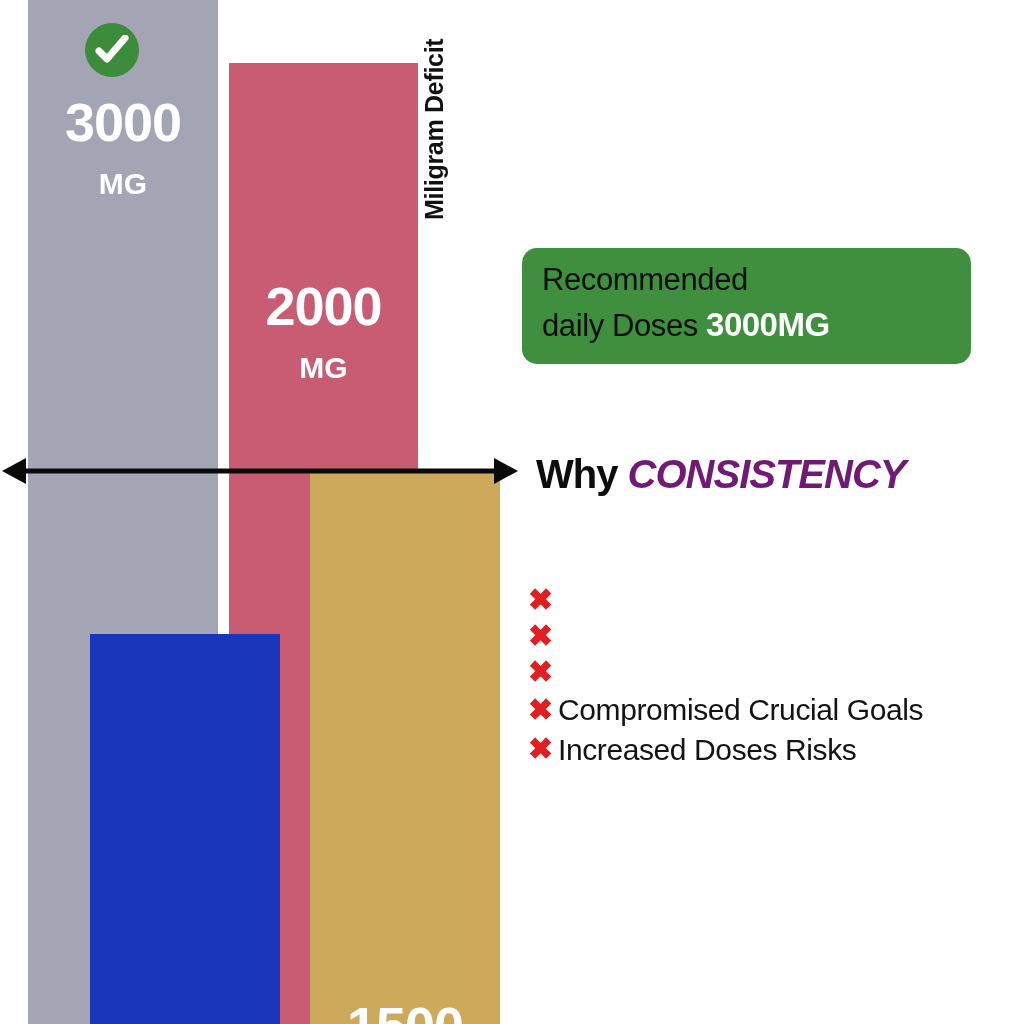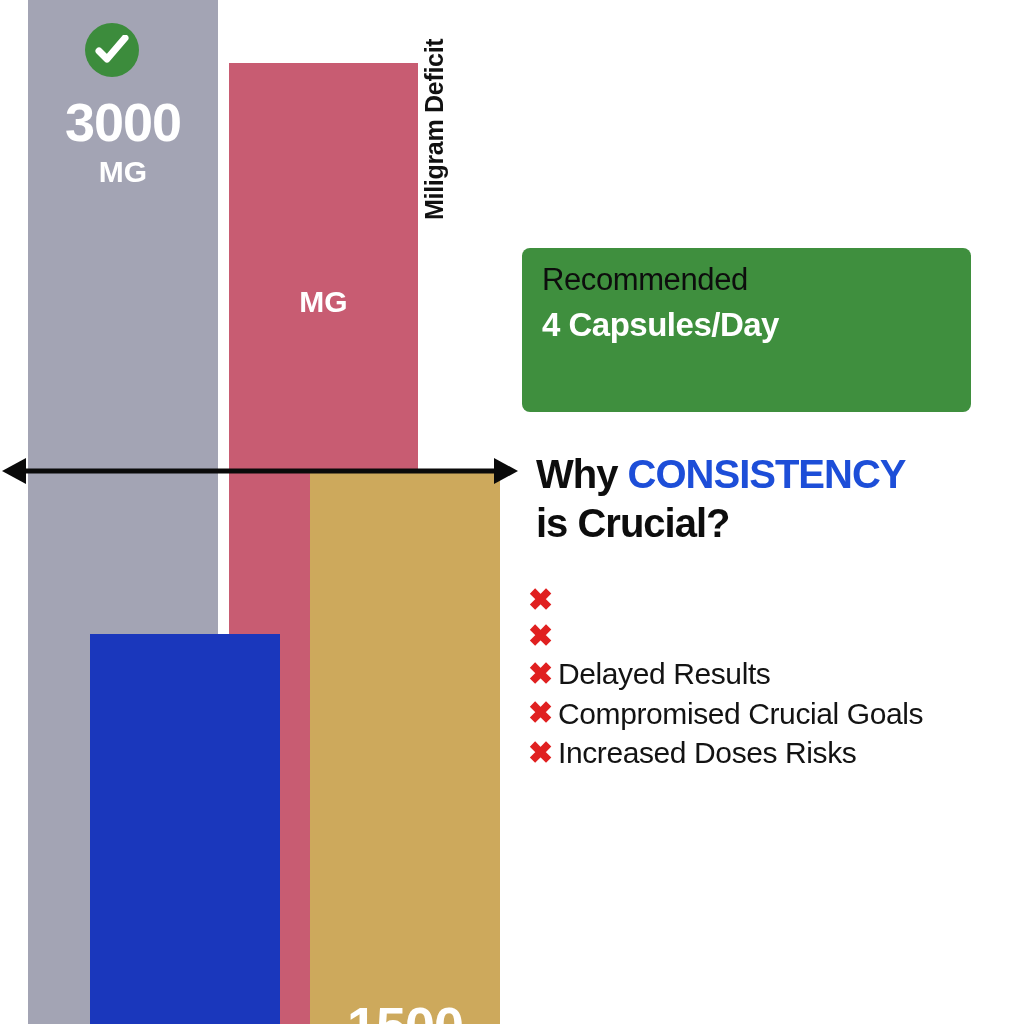--- a/index.html
+++ b/index.html
@@ -34,21 +34,21 @@
     letter-spacing: -1px;
     user-select: none;
   }
   .bar-value {
     font-size: 54px;
     display: block;
   }
   .bar-unit {
     font-size: 30px;
     display: block;
-    margin-top: 8px;
+    margin-top: 20px;
     letter-spacing: 0px;
   }
 
   #bar-gray  { left: 28px;  top: 0px;   width: 190px; height: 1024px; background: #a3a4b4; }
   #bar-pink  { left: 229px; top: 63px;  width: 189px; height: 961px; background: #c85c72; }
   #bar-gold  { left: 310px; top: 472px; width: 190px; height: 552px; background: #cda95c; }
   #bar-blue  { left: 90px;  top: 634px; width: 190px; height: 390px; background: #1a37bc; }
 
   #label-3000 { top: 95px;  }
   #label-2000 { top: 216px; }
@@ -92,23 +92,23 @@
     width: 520px;
     height: 42px;
   }
 
   
   #dose-box {
     position: absolute;
     left: 522px;
     top: 248px;
     width: 449px;
-    height: 164px;
+    height: 116px;
     background: #3f8f3e;
-    border-radius: 8px;
+    border-radius: 15px;
     box-sizing: border-box;
     padding: 11px 18px 10px 20px;
   }
   .dose-line {
     font-size: 31px;
     line-height: 1.38;
     letter-spacing: -0.4px;
     white-space: nowrap;
   }
   .dose-plain { color: #0d0d0d; font-weight: 400; }
@@ -119,21 +119,21 @@
     position: absolute;
     left: 536px;
     top: 450px;
     width: 478px;
     font-size: 40px;
     font-weight: 700;
     line-height: 1.22;
     color: #0d0d0d;
     letter-spacing: -1px;
   }
-  .hl-green { color: #1d4ed8; }
+  .hl-green { color: #701a75; font-style: italic; }
 
   
   #risk-list {
     position: absolute;
     left: 528px;
     top: 585px;
     width: 484px;
   }
   .risk-item {
     display: flex;
@@ -163,20 +163,21 @@
 
   <div class="bar" id="bar-gray">
     <div class="bar-label" id="label-3000">
       <span class="bar-value">3000</span>
       <span class="bar-unit">MG</span>
     </div>
   </div>
 
   <div class="bar" id="bar-pink">
     <div class="bar-label" id="label-2000">
+      <span class="bar-value">2000</span>
       <span class="bar-unit">MG</span>
     </div>
   </div>
 
   <div class="bar" id="bar-gold">
     <div class="bar-label" id="label-1500">
       <span class="bar-value">1500</span>
 
     </div>
   </div>
@@ -199,40 +200,39 @@
       <polygon points="2,21 26,8 26,34" fill="#0a0a0a"></polygon>
       <polygon points="518,21 494,8 494,34" fill="#0a0a0a"></polygon>
     </svg>
   </div>
 
   <div id="dose-box">
     <div class="dose-line">
       <span class="dose-plain">Recommended</span>
     </div>
     <div class="dose-line">
-      <span class="dose-strong">4 Capsules/Day</span>
+      <span class="dose-plain">daily Doses</span>
+      <span class="dose-strong">3000MG</span>
     </div>
   </div>
 
   <div id="why-heading">
     <span>Why</span>
     <span class="hl-green">CONSISTENCY</span><br>
-    <span>is Crucial?</span>
   </div>
 
   <div id="risk-list">
     <div class="risk-item">
       <span class="risk-x">✖</span>
     </div>
     <div class="risk-item">
       <span class="risk-x">✖</span>
     </div>
     <div class="risk-item">
       <span class="risk-x">✖</span>
-      <span class="risk-text">Delayed Results</span>
     </div>
     <div class="risk-item">
       <span class="risk-x">✖</span>
       <span class="risk-text">Compromised Crucial Goals</span>
     </div>
     <div class="risk-item">
       <span class="risk-x">✖</span>
       <span class="risk-text">Increased Doses Risks</span>
     </div>
   </div>

